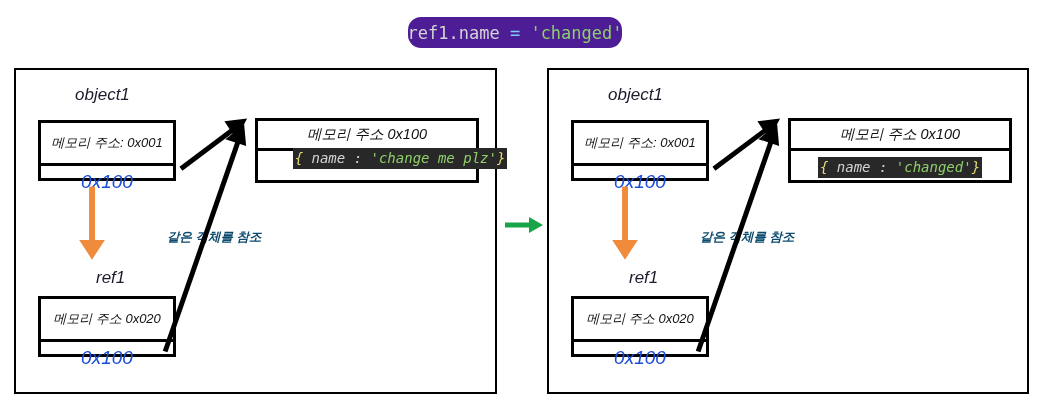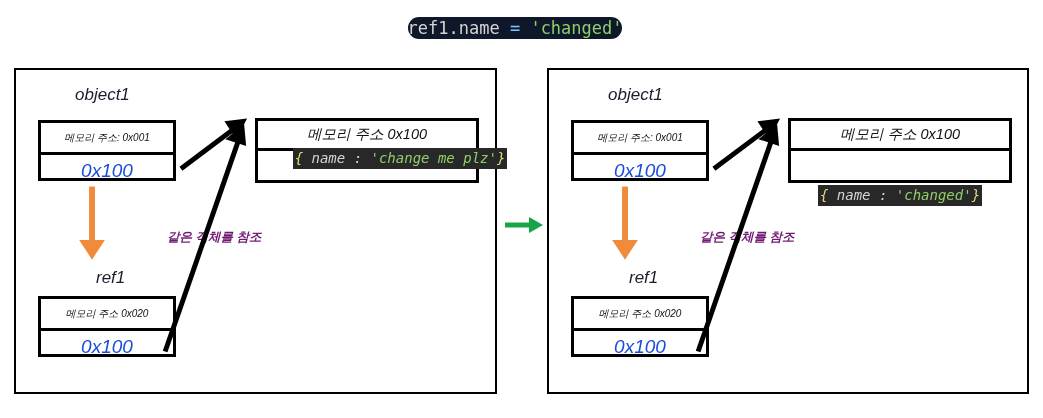--- a/index.html
+++ b/index.html
@@ -14,22 +14,22 @@
     font-family: "Liberation Sans", sans-serif;
     overflow: hidden;
   }
 
   
   #title-chip {
     position: absolute;
     left: 408px;
     top: 17px;
     width: 214px;
-    height: 22px;
-    background: #0f172a;
+    height: 31px;
+    background: #4c1d95;
     display: flex;
     align-items: center;
     justify-content: center;
     box-sizing: border-box;
     border-radius: 13px;
   }
   #title-chip .code {
     font-family: "DejaVu Sans Mono", "Liberation Mono", monospace;
     font-size: 17px;
     white-space: pre;
@@ -73,23 +73,23 @@
     background: #ffffff;
   }
   .membox .row {
     box-sizing: border-box;
     display: flex;
     align-items: center;
     justify-content: center;
     width: 100%;
   }
   .membox .row-addr {
-    height: 32px;
+    height: 43px;
     border-bottom: 3px solid #000000;
-    font-size: 10px;
+    font-size: 13px;
     color: #111111;
     white-space: nowrap;
   }
   .membox .row-val {
     height: 31px;
     font-size: 19px;
     color: #1d4ed8;
     white-space: nowrap;
   }
 
@@ -122,21 +122,21 @@
     padding: 3px 2px 4px 2px;
     line-height: 1;
     display: inline-block;
   }
 
   
   .annot {
     position: absolute;
     font-family: "Liberation Sans", sans-serif;
     font-size: 12.5px;
-    color: #701a75;
+    color: #0c4a6e;
     white-space: nowrap;
     font-weight: bold;
   }
   .annot-same { left: 151px; top: 159px; }
 
   
   .arrows {
     position: absolute;
     left: 0; top: 0;
     width: 100%; height: 100%;
@@ -219,21 +219,21 @@
 
   <div class="caption cap-ref1">ref1</div>
 
   <div class="membox" id="box-ref1-after" style="left:22px;top:226px;width:138px;height:61px;">
     <div class="row row-addr">메모리 주소 0x020</div>
     <div class="row row-val">0x100</div>
   </div>
 
   <div class="membox" id="box-heap-after" style="left:239px;top:48px;width:224px;height:65px;">
     <div class="row row-addr" style="height:30px;font-size:14.5px;">메모리 주소 0x100</div>
-    <div class="row row-code" style="height:21px;display:flex;align-items:center;justify-content:center;padding:10px 4px;box-sizing:border-box;margin-top:34px;">
+    <div class="row row-code" style="height:21px;display:flex;align-items:center;justify-content:center;padding:16px 4px;box-sizing:border-box;">
       <span class="code-chip"><span class="tok-key">{</span><span class="tok-var"> name </span><span class="tok-punct">:</span><span class="tok-punct"> </span><span class="tok-str">'changed'</span><span class="tok-key">}</span></span>
     </div>
   </div>
 
   <div class="annot annot-same">같은 객체를 참조</div>
 
   <svg class="arrows" viewBox="0 0 482 326">
     <g>
       <line x1="76" y1="118" x2="76" y2="177" stroke="#f08b3c" stroke-width="6"></line>
       <polygon points="76,192 63,172 89,172" fill="#f08b3c"></polygon>

